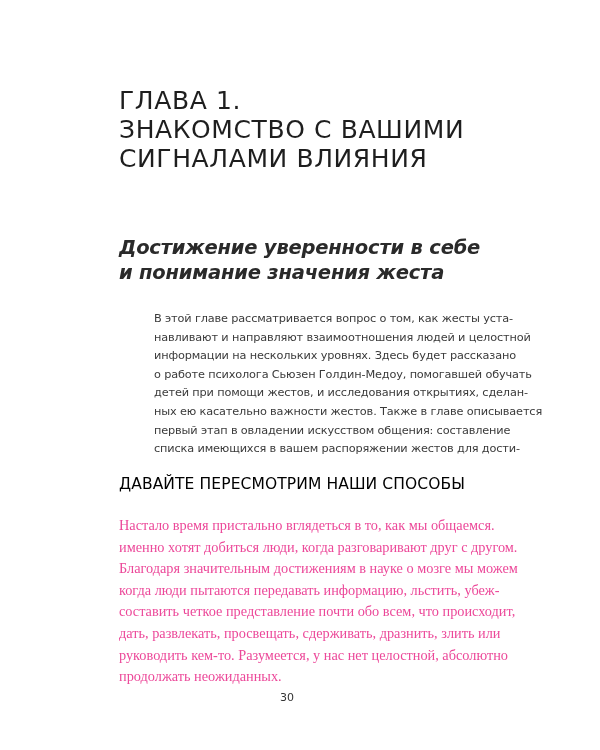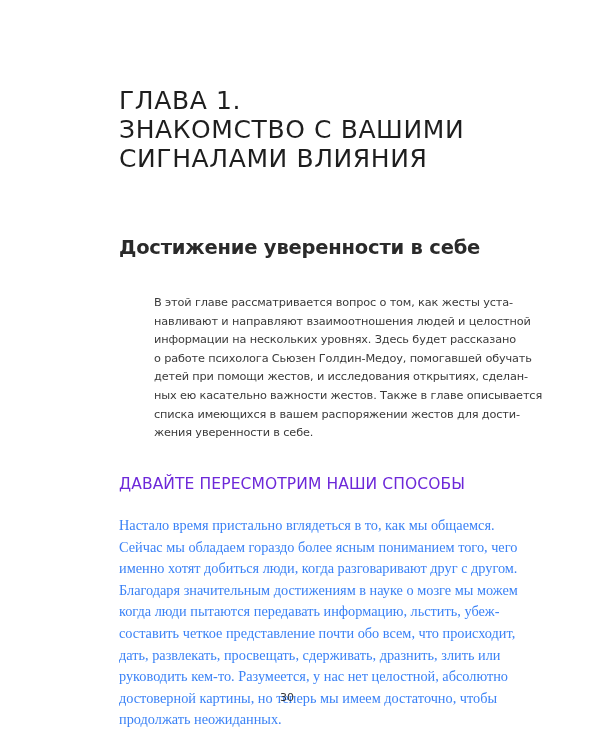--- a/index.html
+++ b/index.html
@@ -41,26 +41,26 @@
       top: 235px;
       width: 420px;
       margin: 0;
       font-family: "DejaVu Sans", sans-serif;
       font-weight: bold;
       font-size: 19.5px;
       line-height: 25px;
       color: #2a2a2a;
       letter-spacing: -0.2px;
     }
-    .section-title span { display: block; white-space: nowrap; }
+    .section-title span { display: block; white-space: nowrap; font-style: italic; }
 
     .intro {
       position: absolute;
       left: 154px;
-      top: 294px;
+      top: 310px;
       width: 334px;
       margin: 0;
       font-family: "DejaVu Sans", sans-serif;
       font-size: 11.3px;
       line-height: 18.6px;
       color: #3a3a3a;
       letter-spacing: -0.15px;
     }
     .intro span { display: block; white-space: nowrap; text-align: justify; text-align-last: justify; }
     .intro span.last { text-align-last: left; }
@@ -68,36 +68,36 @@
     .subsection-title {
       position: absolute;
       left: 119px;
       top: 474px;
       width: 400px;
       margin: 0;
       font-family: "DejaVu Sans", sans-serif;
       font-weight: normal;
       font-size: 15.5px;
       line-height: 20.5px;
-      color: #6d28d9;
+      color: #000000;
       letter-spacing: 0.1px;
       text-transform: uppercase;
     }
     .subsection-title span { display: block; white-space: nowrap; }
 
     .body-text {
       position: absolute;
       left: 119px;
       top: 515px;
       width: 368px;
       margin: 0;
       font-family: "Liberation Serif", "DejaVu Serif", serif;
       font-size: 14.3px;
       line-height: 21.6px;
-      color: #3b82f6;
+      color: #ec4899;
     }
     .body-text span { display: block; white-space: nowrap; text-align: justify; text-align-last: justify; }
     .body-text span.last { text-align-last: left; }
 
     .page-number {
       position: absolute;
       left: 280px;
       top: 691px;
       width: 40px;
       font-family: "DejaVu Sans", sans-serif;
@@ -111,45 +111,44 @@
 <div class="page">
 
   <h1 class="chapter-title">
     <span>ГЛАВА 1.</span>
     <span>ЗНАКОМСТВО С ВАШИМИ</span>
     <span>СИГНАЛАМИ ВЛИЯНИЯ</span>
   </h1>
 
   <h2 class="section-title">
     <span>Достижение уверенности в себе</span>
+    <span>и понимание значения жеста</span>
   </h2>
 
   <p class="intro">
     <span>В этой главе рассматривается вопрос о том, как жесты уста-</span>
     <span>навливают и направляют взаимоотношения людей и целостной</span>
     <span>информации на нескольких уровнях. Здесь будет рассказано</span>
     <span>о работе психолога Сьюзен Голдин-Медоу, помогавшей обучать</span>
     <span>детей при помощи жестов, и исследования открытиях, сделан-</span>
     <span>ных ею касательно важности жестов. Также в главе описывается</span>
+    <span>первый этап в овладении искусством общения: составление</span>
     <span>списка имеющихся в вашем распоряжении жестов для дости-</span>
-    <span class="last">жения уверенности в себе.</span>
   </p>
 
   <h3 class="subsection-title">
     <span>ДАВАЙТЕ ПЕРЕСМОТРИМ НАШИ СПОСОБЫ</span>
   </h3>
 
   <p class="body-text">
     <span>Настало время пристально вглядеться в то, как мы общаемся.</span>
-    <span>Сейчас мы обладаем гораздо более ясным пониманием того, чего</span>
     <span>именно хотят добиться люди, когда разговаривают друг с другом.</span>
     <span>Благодаря значительным достижениям в науке о мозге мы можем</span>
     <span>когда люди пытаются передавать информацию, льстить, убеж-</span>
     <span>составить четкое представление почти обо всем, что происходит,</span>
     <span>дать, развлекать, просвещать, сдерживать, дразнить, злить или</span>
     <span>руководить кем-то. Разумеется, у нас нет целостной, абсолютно</span>
-    <span>достоверной картины, но теперь мы имеем достаточно, чтобы</span>
     <span class="last">продолжать неожиданных.</span>
   </p>
 
   <div class="page-number">30</div>
 
 </div>
 
 </body></html>

